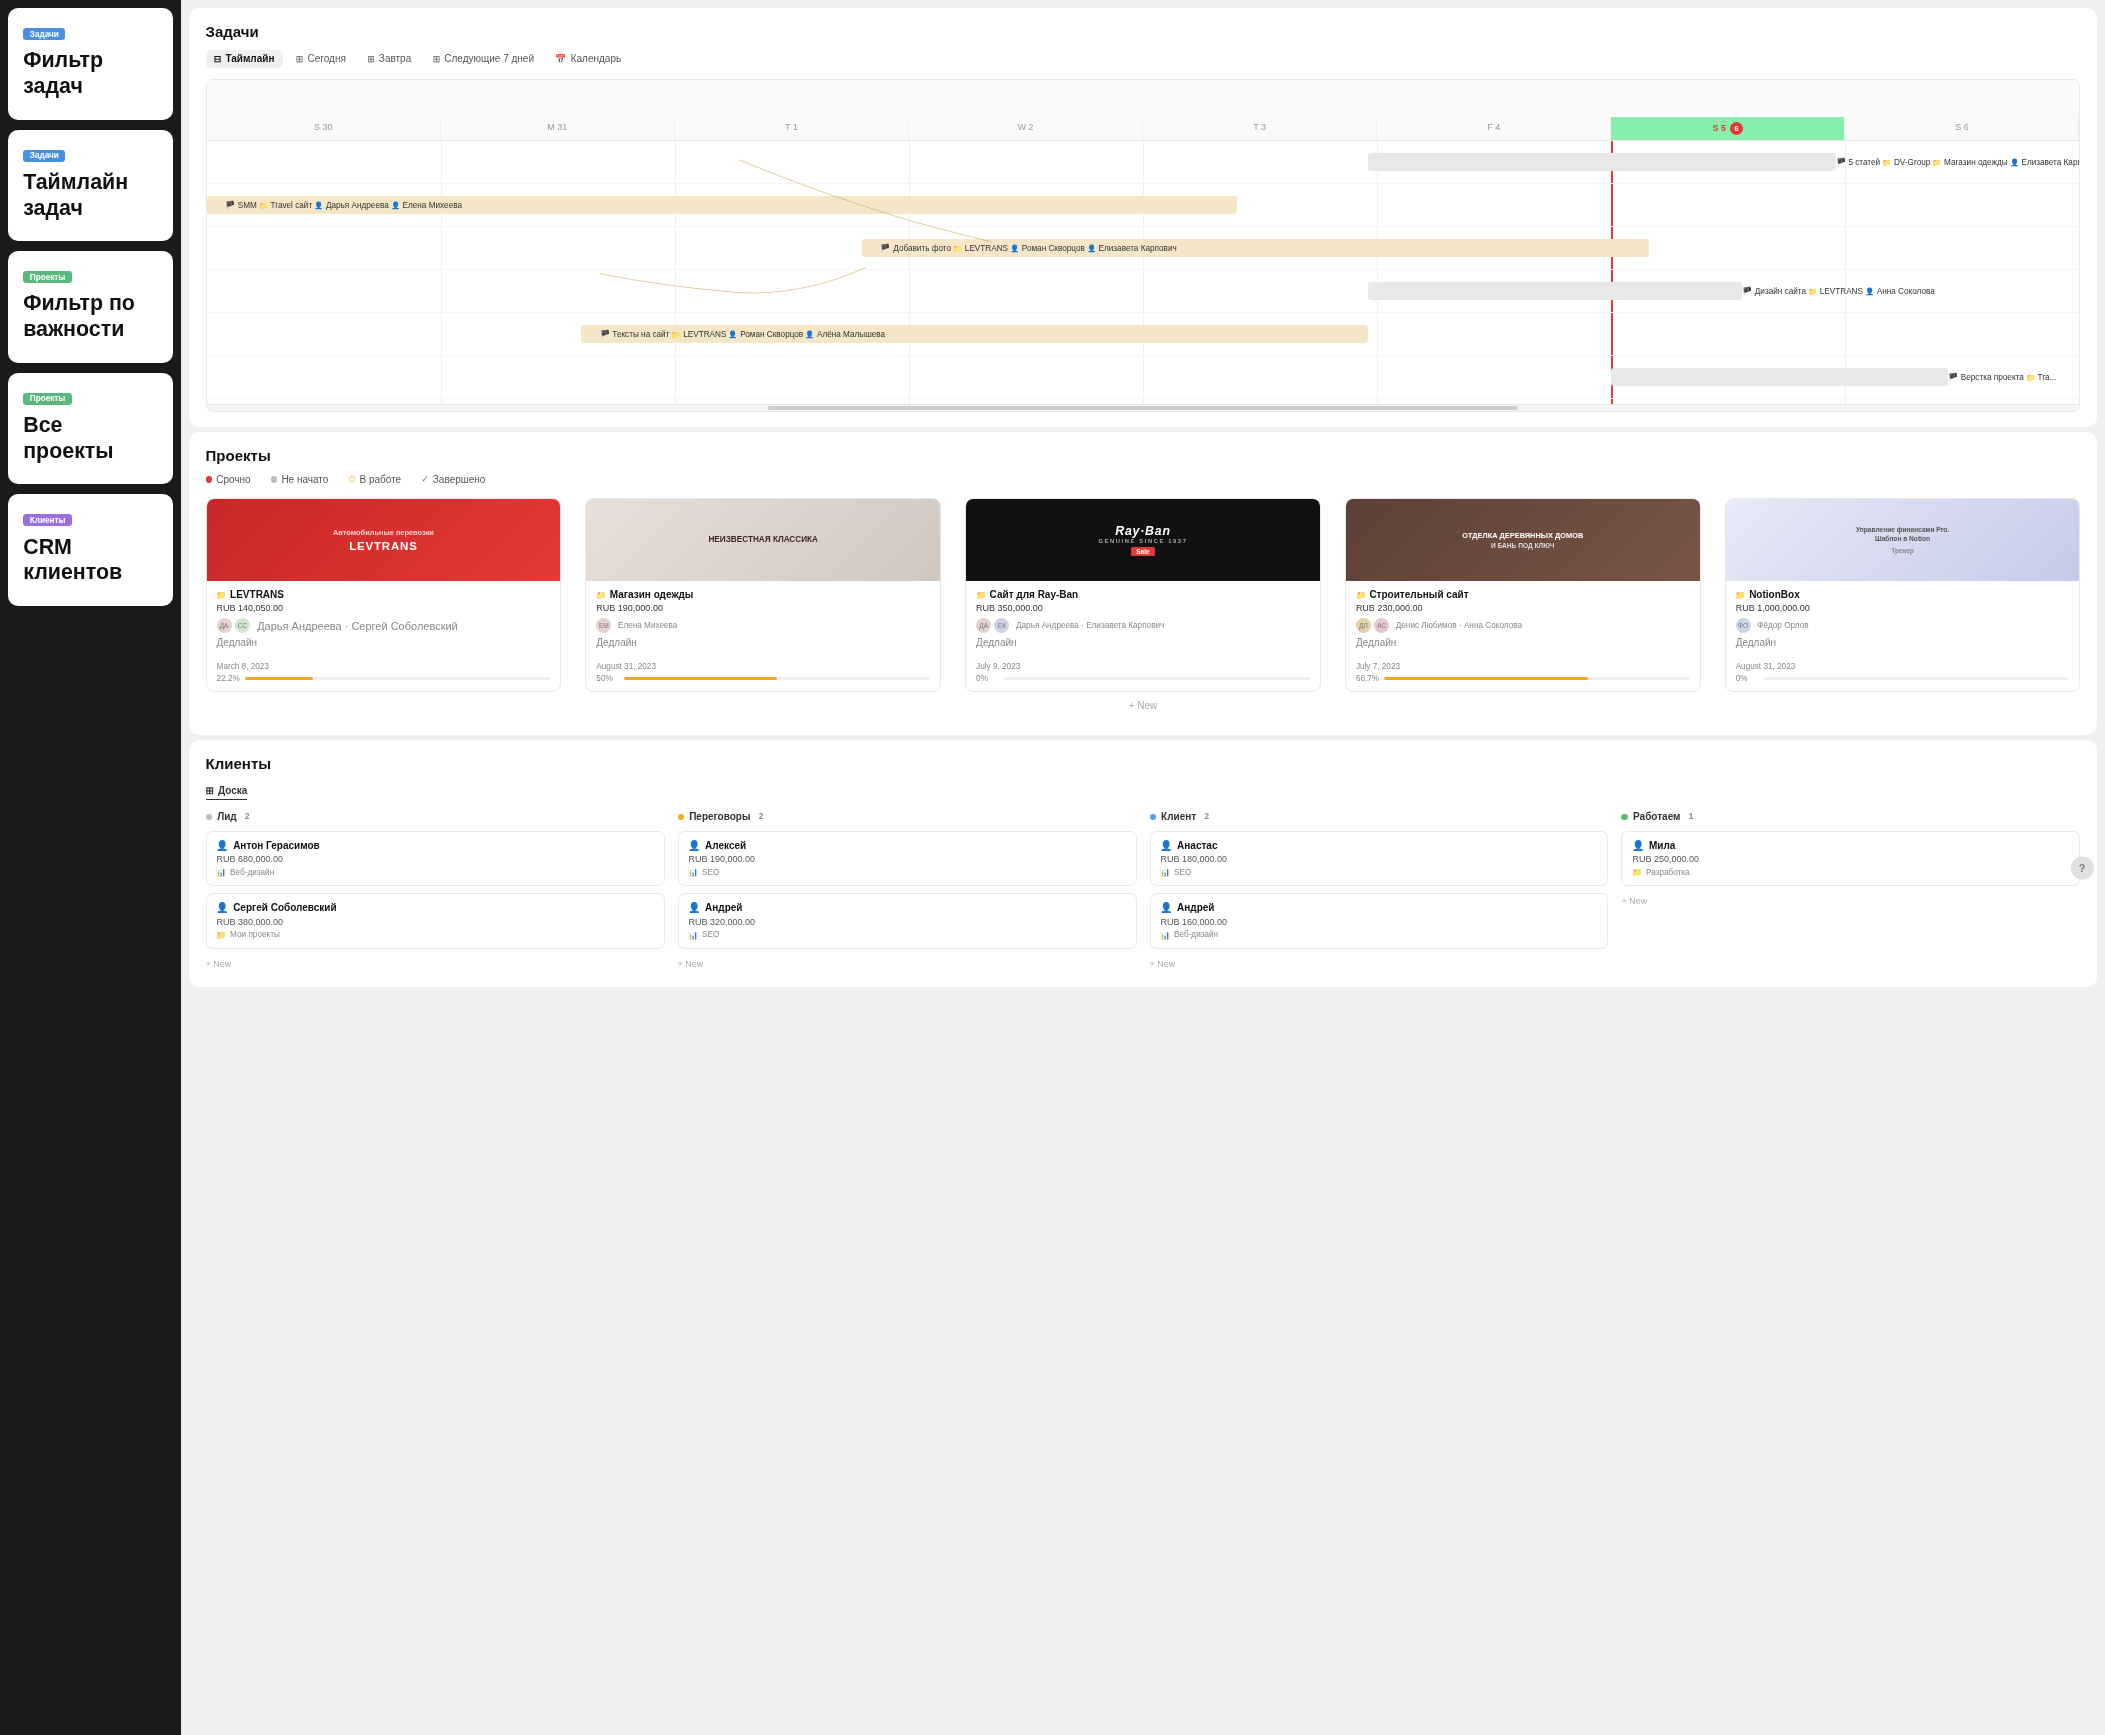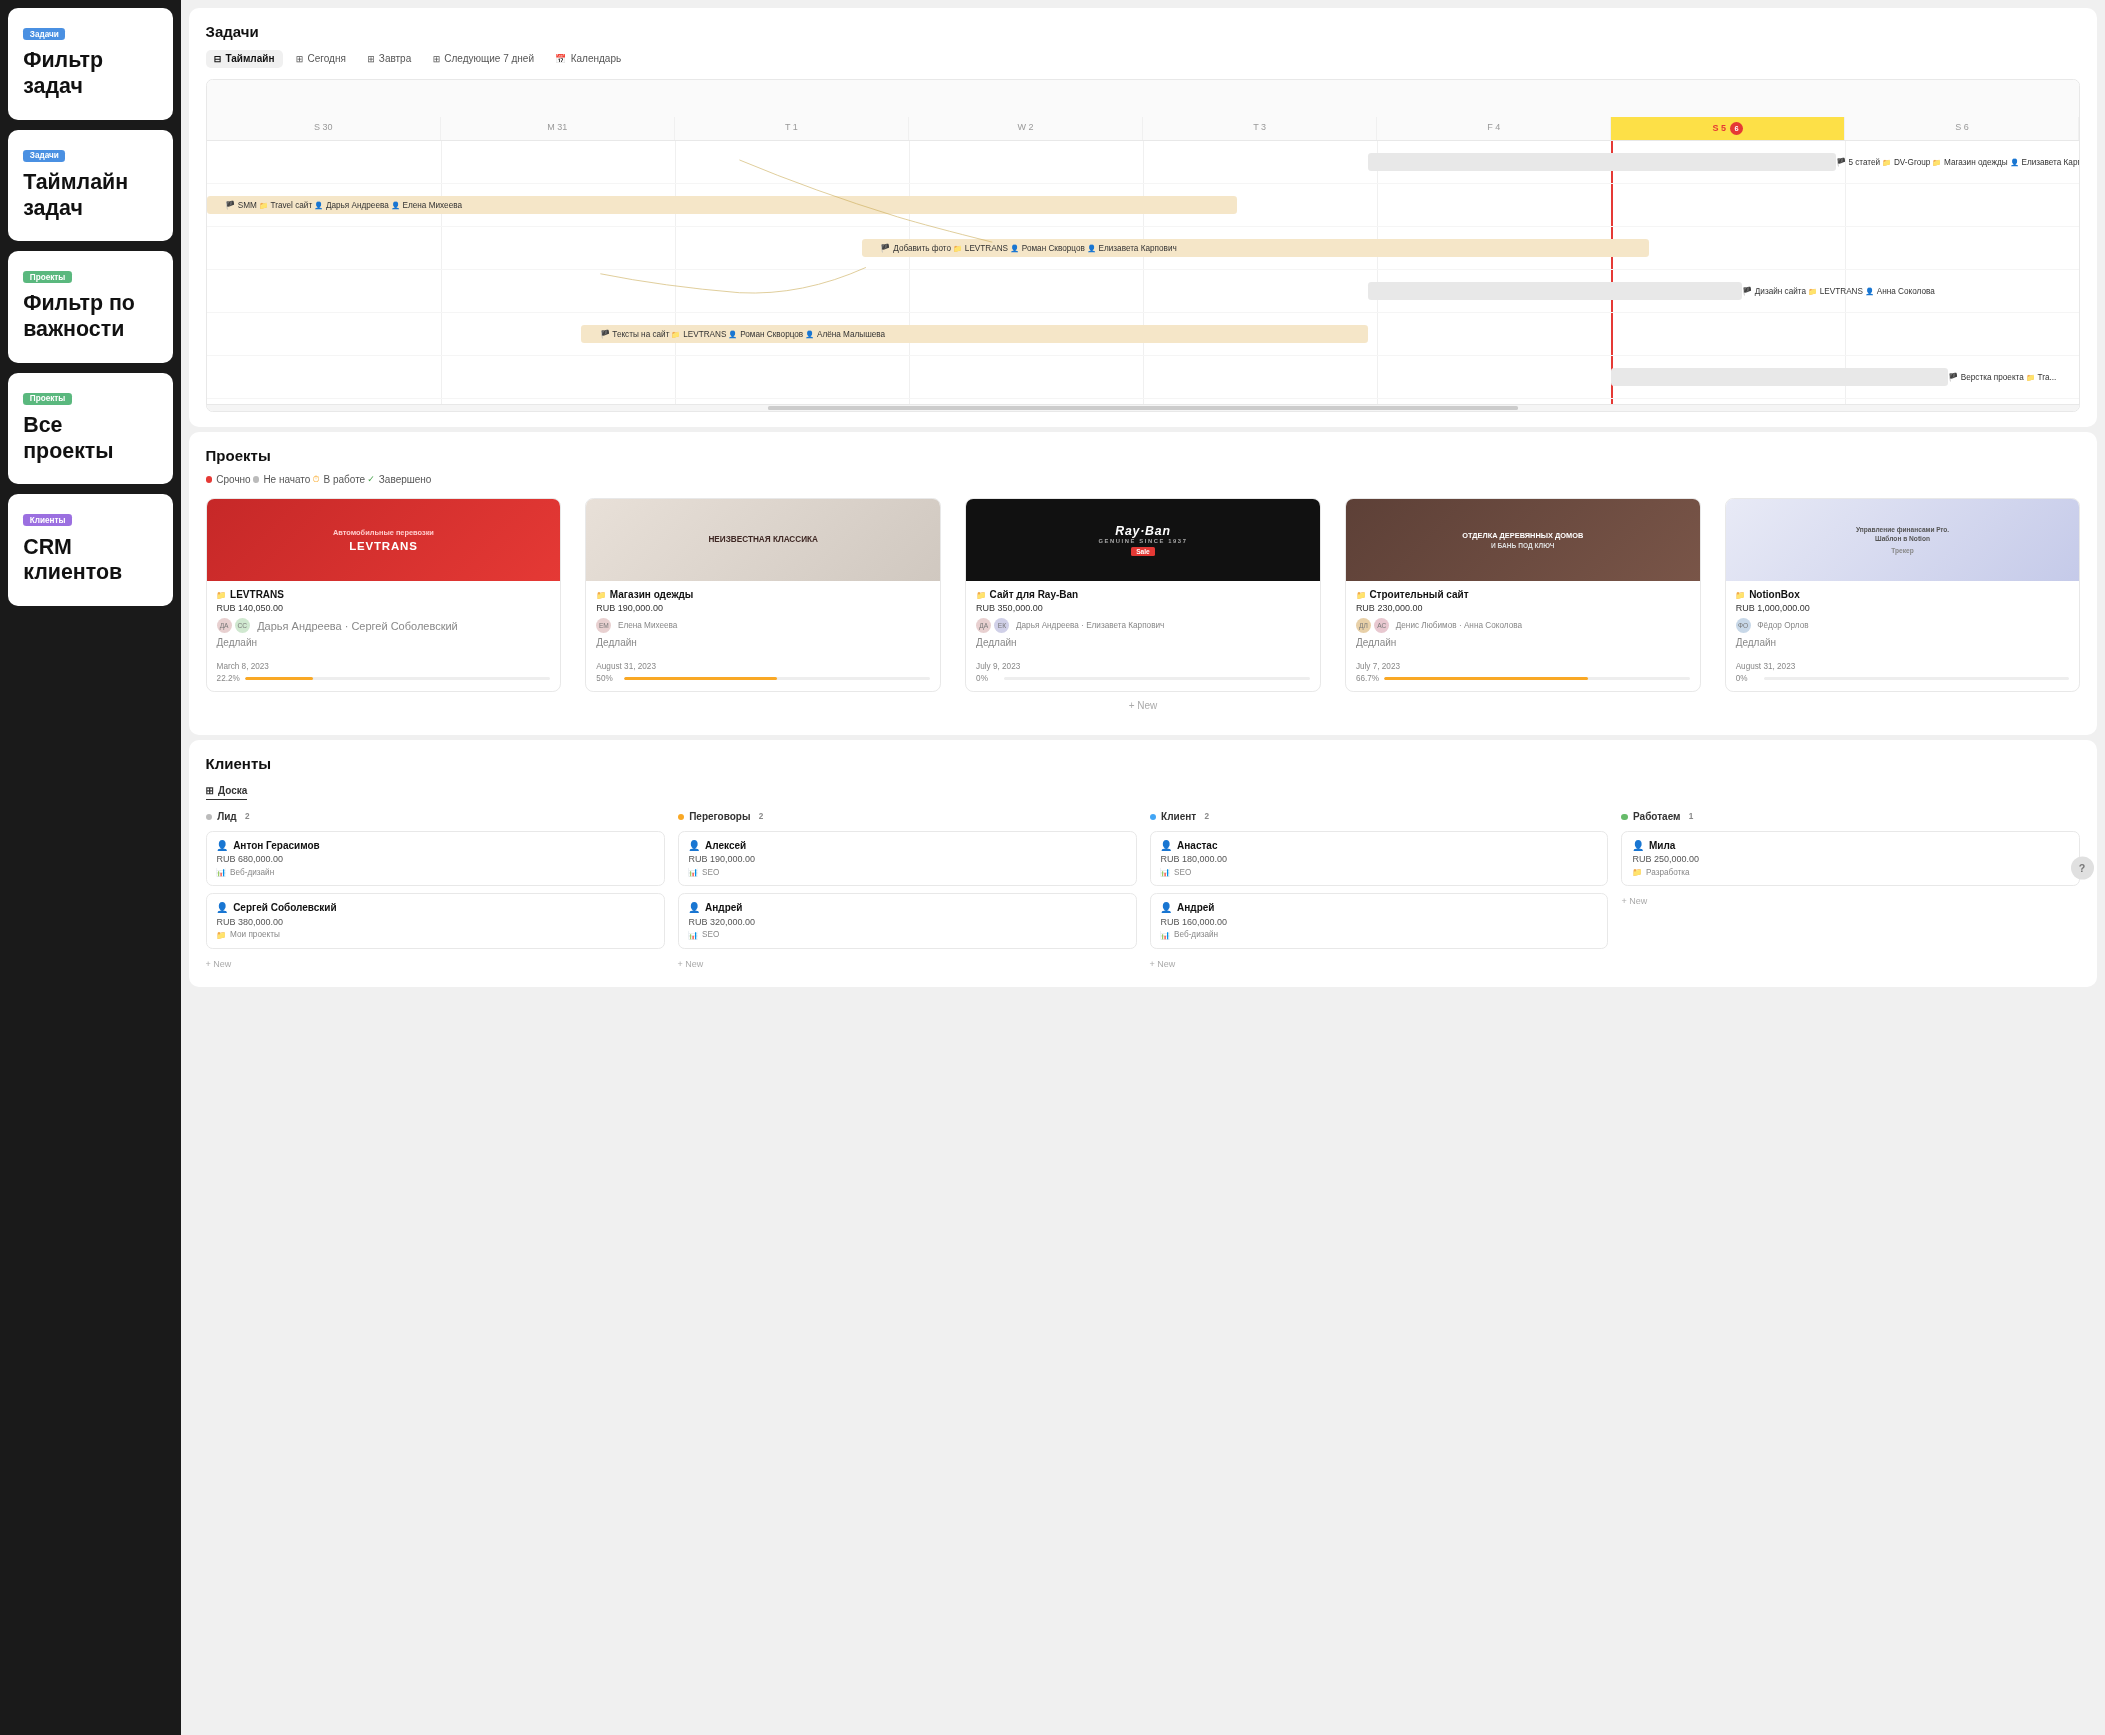--- a/index.html
+++ b/index.html
@@ -109,21 +109,21 @@
     .timeline-day {
       flex: 1;
       text-align: center;
       font-size: 9px;
       color: #999;
       padding: 5px 3.3px;
       border-right: 0.8px solid #f0f0f0;
       margin-top: 37px;
     }
     .timeline-day.today {
-      background: #fde047;
+      background: #86efac;
       color: #e53935;
       font-weight: 700;
     }
     .timeline-body {
       position: relative;
       background: #fff;
       min-height: 263px;
       overflow: hidden;
     }
     .timeline-row {
@@ -148,21 +148,21 @@
 
     
     .section-projects {
       background: #fff;
       margin: 0 8.2px 5px;
       border-radius: 10px;
       padding: 15px 16.4px;
     }
     .filter-row {
       display: flex;
-      gap: 2px;
+      gap: 20px;
       margin-bottom: 13px;
       align-items: center;
       flex-wrap: wrap;
     }
     .filter-item {
       display: flex;
       align-items: center;
       gap: 4.1px;
       font-size: 10px;
       color: #555;

